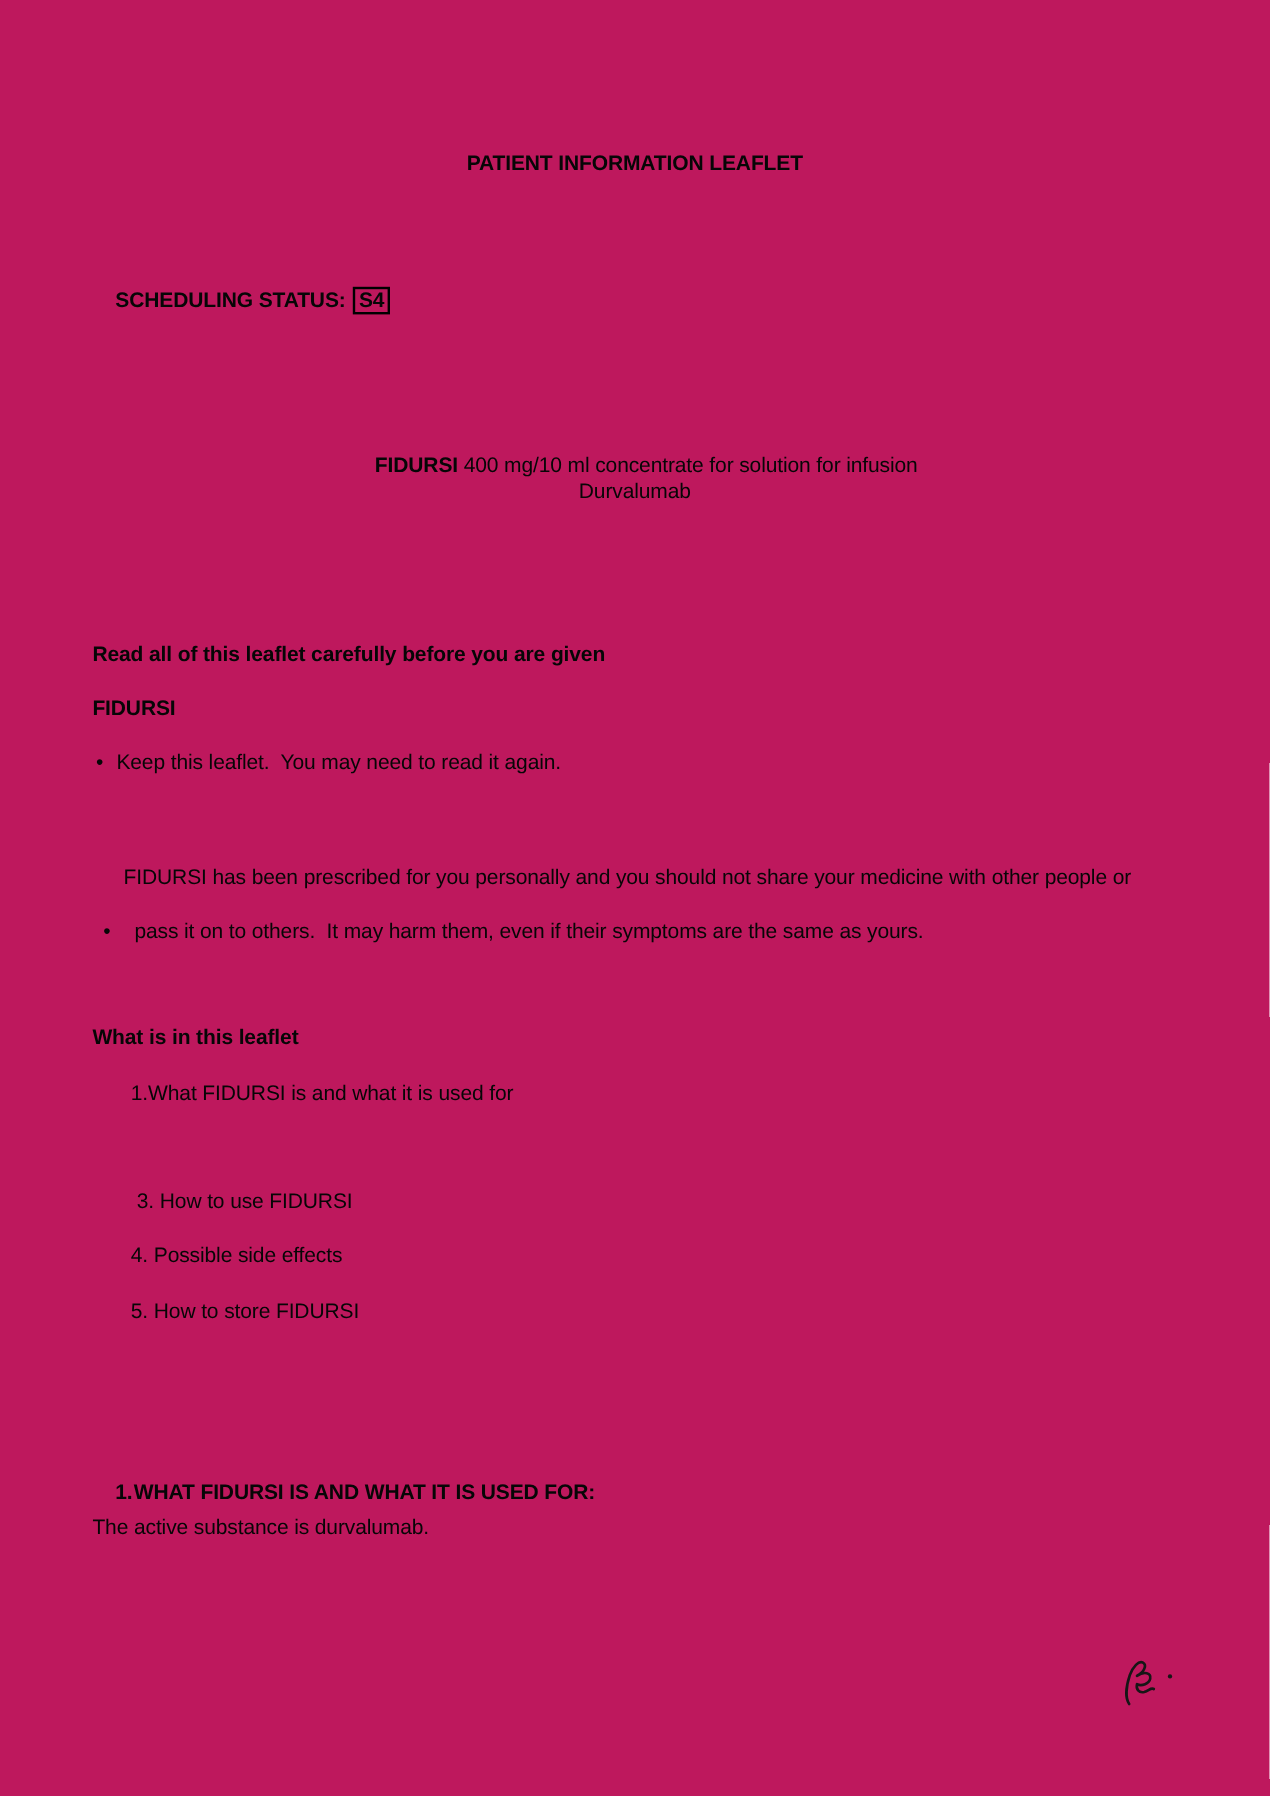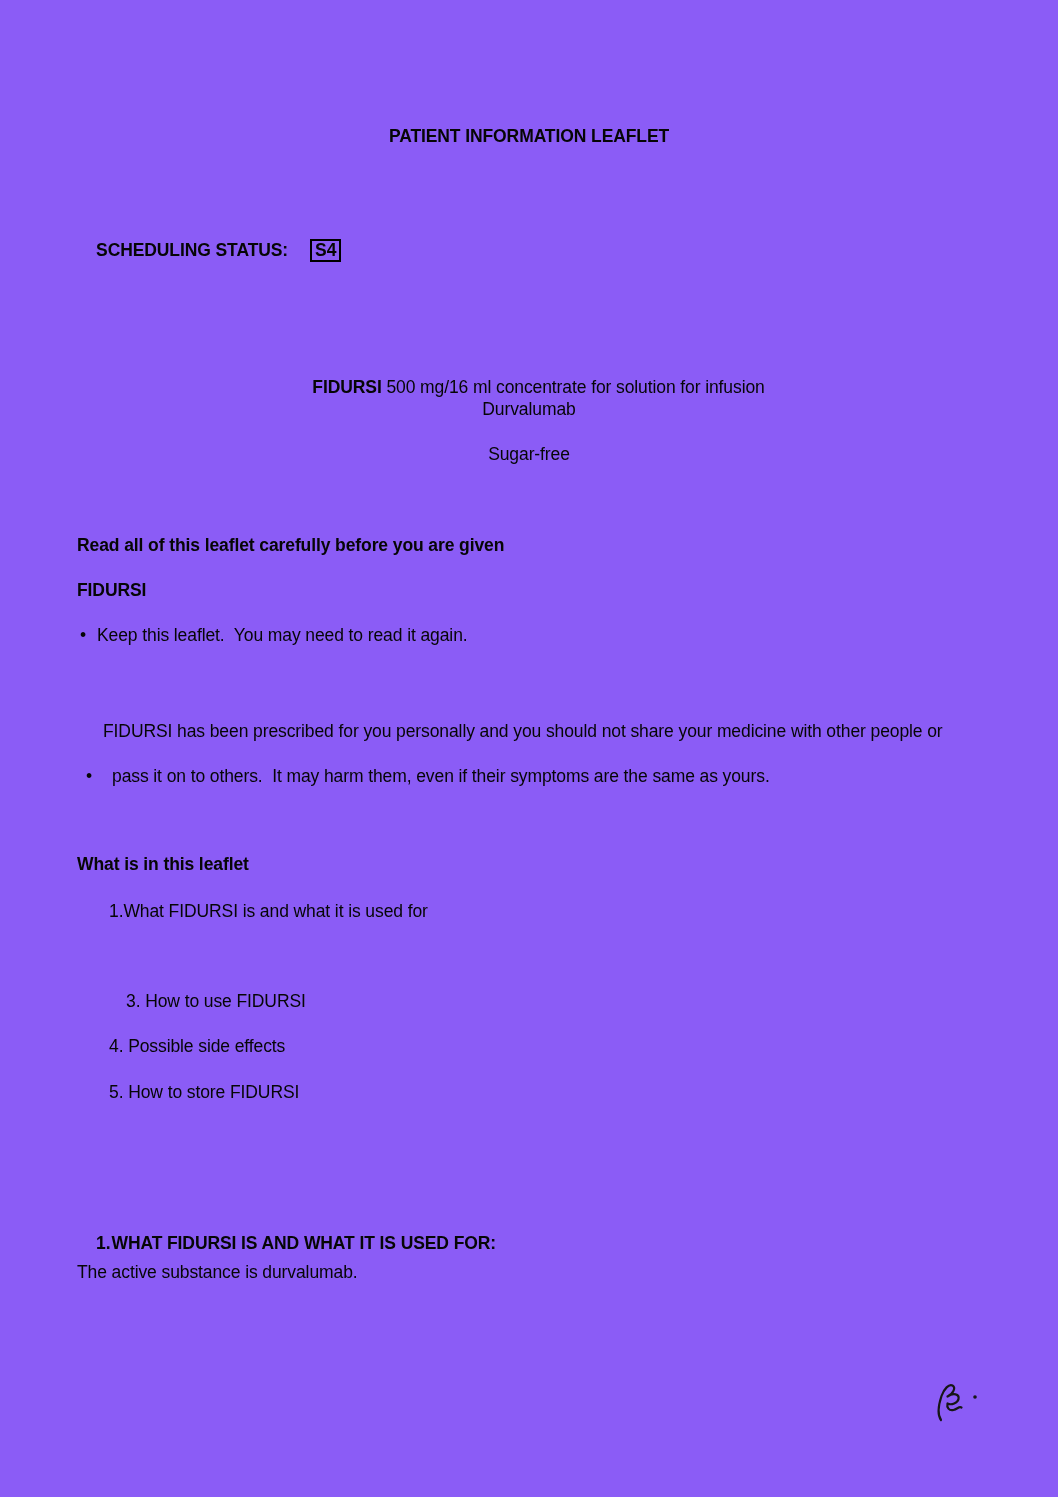--- a/index.html
+++ b/index.html
@@ -4,21 +4,21 @@
 <style>
   html, body {
     margin: 0;
     padding: 0;
     background: #ffffff;
   }
   .page {
     position: relative;
     width: 1058px;
     height: 1497px;
-    background: #8b5cf6;
+    background: #be185d;
     font-family: "Liberation Sans", "DejaVu Sans", sans-serif;
     font-size: 17.5px;
     color: #060606;
     letter-spacing: -0.1px;
     overflow: hidden;
   }
   .line {
     position: absolute;
     line-height: 23px;
     white-space: pre;
@@ -26,21 +26,21 @@
   .center {
     left: 0;
     width: 100%;
     text-align: center;
   }
   .bold { font-weight: bold; }
   .s4-box {
     display: inline-block;
     border: 2px solid #000000;
     padding: 0 3px;
-    margin-left: 22px;
+    margin-left: 6px;
     font-weight: bold;
     line-height: 19px;
   }
   .bullet-row {
     position: absolute;
     display: flex;
     align-items: flex-end;
   }
   .bullet-marker {
     flex: 0 0 auto;
@@ -78,46 +78,45 @@
 <div class="page">
 
   <div class="line center bold" style="top:125px">PATIENT INFORMATION LEAFLET</div>
 
   <div class="line" style="top:216px; left:77px">
     <span class="bold">SCHEDULING STATUS:</span><span class="s4-box">S4</span>
   </div>
 
 
   <div class="line center" style="top:353px">
-    <span class="bold">FIDURSI</span><span> 500 mg/16 ml concentrate for solution for infusion</span>
+    <span class="bold">FIDURSI</span><span> 400 mg/10 ml concentrate for solution for infusion</span>
   </div>
 
   <div class="line center" style="top:398px">Durvalumab</div>
 
-  <div class="line center" style="top:443px">Sugar-free</div>
 
   <div class="line bold" style="top:534px; left:77px">Read all of this leaflet carefully before you are given</div>
 
   <div class="line bold" style="top:579px; left:77px">FIDURSI</div>
 
   <div class="bullet-row" style="top:625px; left:80px">
     <span class="bullet-marker"></span>
     <span class="bullet-text">Keep this leaflet.  You may need to read it again.</span>
   </div>
 
 
   <div class="bullet-row wrap" style="top:709px; left:86px">
     <span class="bullet-marker"></span>
     <span class="bullet-text">FIDURSI has been prescribed for you personally and you should not share your medicine with other people or pass it on to others.  It may harm them, even if their symptoms are the same as yours.</span>
   </div>
 
   <div class="line bold" style="top:853px; left:77px">What is in this leaflet</div>
 
   <div class="line" style="top:900px; left:109px">1.What FIDURSI is and what it is used for</div>
-  <div class="line" style="top:990px; left:126px">3. How to use FIDURSI</div>
+  <div class="line" style="top:990px; left:114px">3. How to use FIDURSI</div>
   <div class="line" style="top:1035px; left:109px">4. Possible side effects</div>
   <div class="line" style="top:1081px; left:109px">5. How to store FIDURSI</div>
 
   <div class="line bold" style="top:1209px; left:77px">
     <span>1.</span><span class="sec-head-text">WHAT FIDURSI IS AND WHAT IT IS USED FOR:</span>
   </div>
 
   <div class="line" style="top:1261px; left:77px">The active substance is durvalumab.</div>
 
   <div class="signature">

